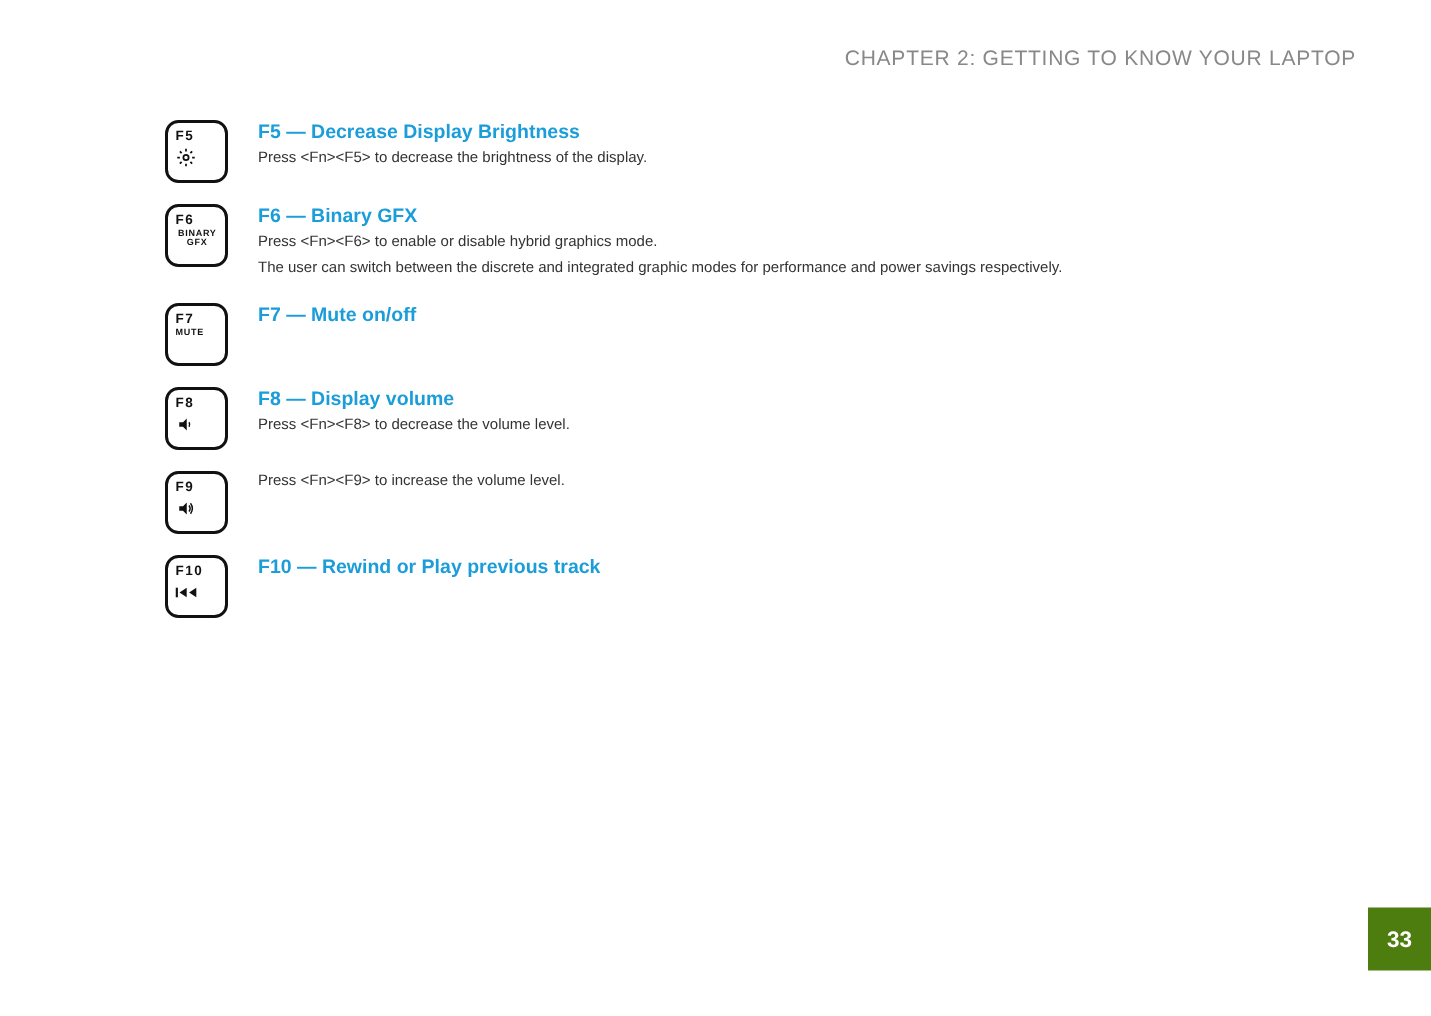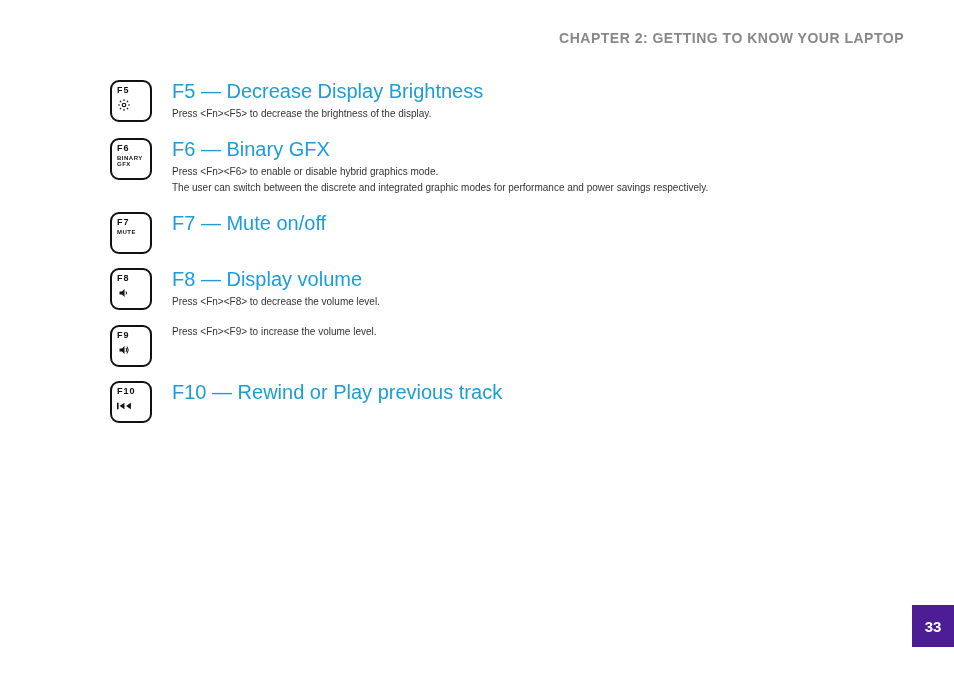--- a/index.html
+++ b/index.html
@@ -1,28 +1,28 @@
 <!DOCTYPE html>
 <html><head>
 <meta charset="utf-8">
 <style>
   html,body{margin:0;padding:0;background:#fff;}
   body{width:954px;height:677px;font-family:"Segoe UI",Arial,sans-serif;color:#333;position:relative;}
-  .chapter{position:absolute;right:50px;top:30px;font-weight:700;color:#888;font-size:14px;letter-spacing:0.5px;}
+  .chapter{position:absolute;right:50px;top:30px;font-weight:400;color:#888;font-size:14px;letter-spacing:0.5px;}
   .content{position:absolute;left:110px;top:80px;right:50px;}
   .row{display:flex;align-items:flex-start;margin-bottom:14px;}
-  .key{width:42px;height:42px;border:2px solid #111;border-radius:9px;margin-right:20px;flex:0 0 42px;display:flex;flex-direction:column;align-items:flex-start;justify-content:flex-start;padding:4px 4px 4px 5px;box-sizing:border-box;}
+  .key{width:42px;height:42px;border:2px solid #111;border-radius:9px;margin-right:20px;flex:0 0 42px;display:flex;flex-direction:column;align-items:flex-start;justify-content:flex-start;padding:4px 4px 4px 5px;box-sizing:border-box;text-align:center;}
   .klab{font-family:Arial,sans-serif;font-size:9px;font-weight:700;letter-spacing:1px;color:#111;line-height:1;}
   .kicon{margin-top:3px;height:14px;display:flex;align-items:center;}
   .kicon svg{display:block;}
   .ksub{font-size:6px;font-weight:700;letter-spacing:0.5px;color:#111;line-height:1;margin-top:2px;}
   .text{flex:1;}
-  .title{font-weight:400;color:#1b9dd9;font-size:20px;margin:0 0 4px 0;}
+  .title{font-weight:700;color:#1b9dd9;font-size:13px;margin:0 0 4px 0;}
   .desc{font-size:10px;color:#333;line-height:1.45;margin:0 0 2px 0;}
-  .pagenum{position:absolute;right:0;bottom:30px;background:#4c1d95;color:#fff;font-weight:700;width:42px;height:42px;display:flex;align-items:center;justify-content:center;font-size:15px;}
+  .pagenum{position:absolute;right:0;bottom:30px;background:#4d7c0f;color:#fff;font-weight:700;width:42px;height:42px;display:flex;align-items:center;justify-content:center;font-size:15px;}
 </style>
 </head>
 <body>
 
 <div class="chapter">CHAPTER 2: GETTING TO KNOW YOUR LAPTOP</div>
 
 <div class="content" id="content">
     <div class="row">
       <div class="key">
         <div class="klab">F5</div>

